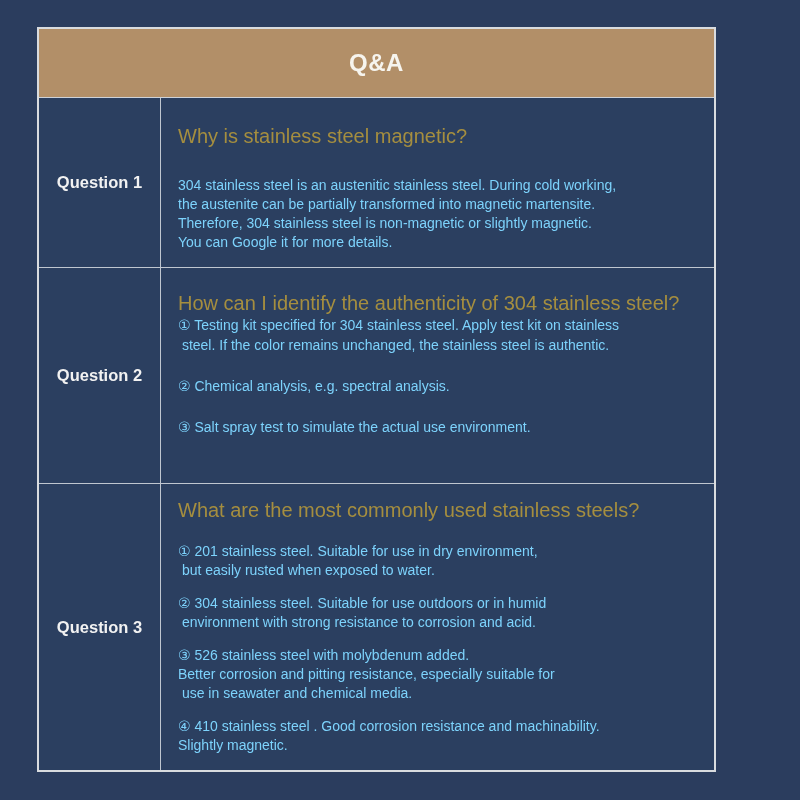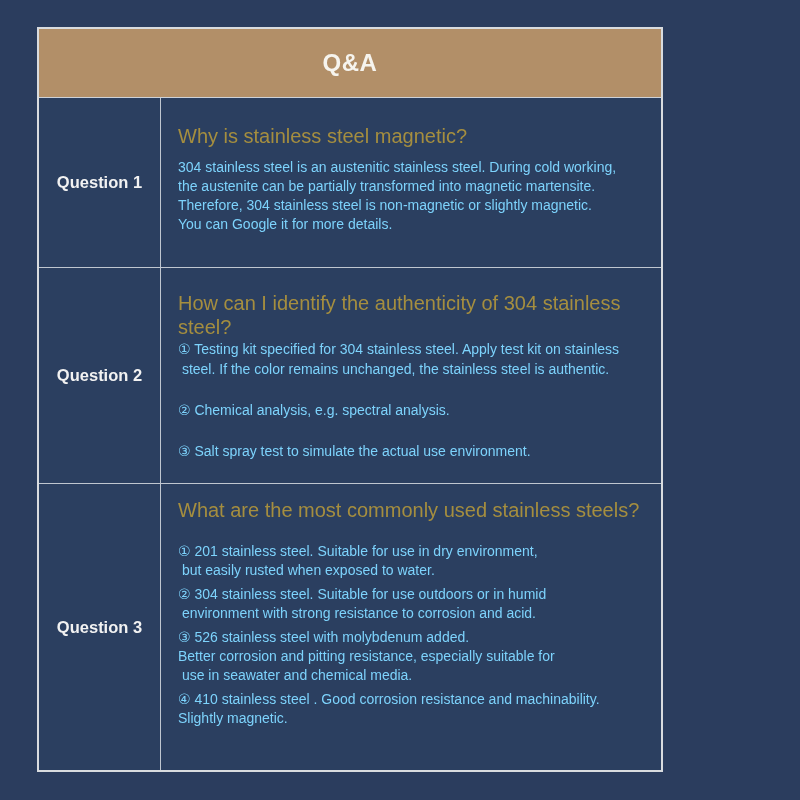--- a/index.html
+++ b/index.html
@@ -14,21 +14,21 @@
   .canvas {
     position: relative;
     width: 800px;
     height: 800px;
     background: #2b3d5e;
   }
   .qa-table {
     position: absolute;
     left: 37px;
     top: 27px;
-    width: 626px;
+    width: 679px;
     height: 745px;
     box-sizing: border-box;
     border: 2px solid #d9dcdf;
     display: flex;
     flex-direction: column;
     background: #2b3f60;
   }
   .qa-header {
     height: 69px;
     flex: 0 0 69px;
@@ -79,28 +79,28 @@
     white-space: pre-wrap;
   }
   .answer-item {
     color: #7dd3fc;
     font-size: 14px;
     line-height: 19px;
     white-space: pre-wrap;
   }
   
   .row-1 .answer-cell { padding-top: 26px; }
-  .row-1 .answer-title { margin-bottom: 10px; }
+  .row-1 .answer-title { margin-bottom: 28px; }
   .row-2 .answer-cell { padding-top: 23px; }
   .row-2 .answer-title { }
   .row-2 .answer-item { line-height: 20px; }
   .row-2 .answer-item + .answer-item { margin-top: 21px; }
   .row-3 .answer-cell { padding-top: 14px; }
   .row-3 .answer-title { margin-bottom: 20px; }
-  .row-3 .answer-item + .answer-item { margin-top: 5px; }
+  .row-3 .answer-item + .answer-item { margin-top: 14px; }
 </style>
 </head>
 <body>
 
 <div class="canvas">
   <div class="qa-table">
 
     <div class="qa-header">
       <div class="qa-header-title">Q&amp;A</div>
     </div>

